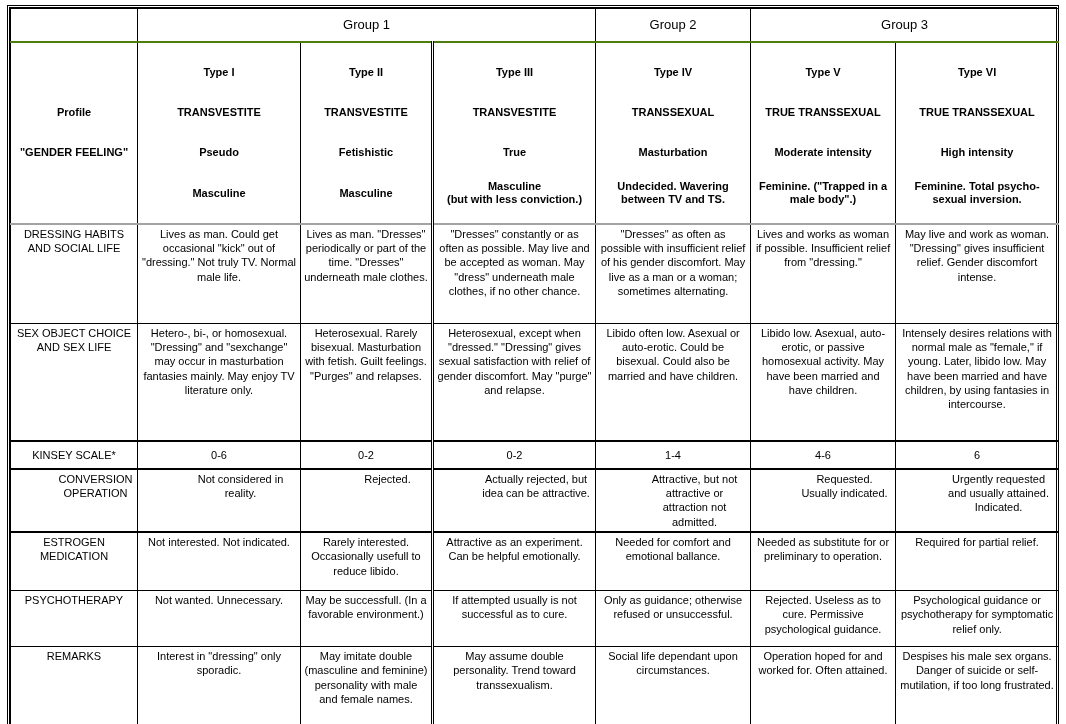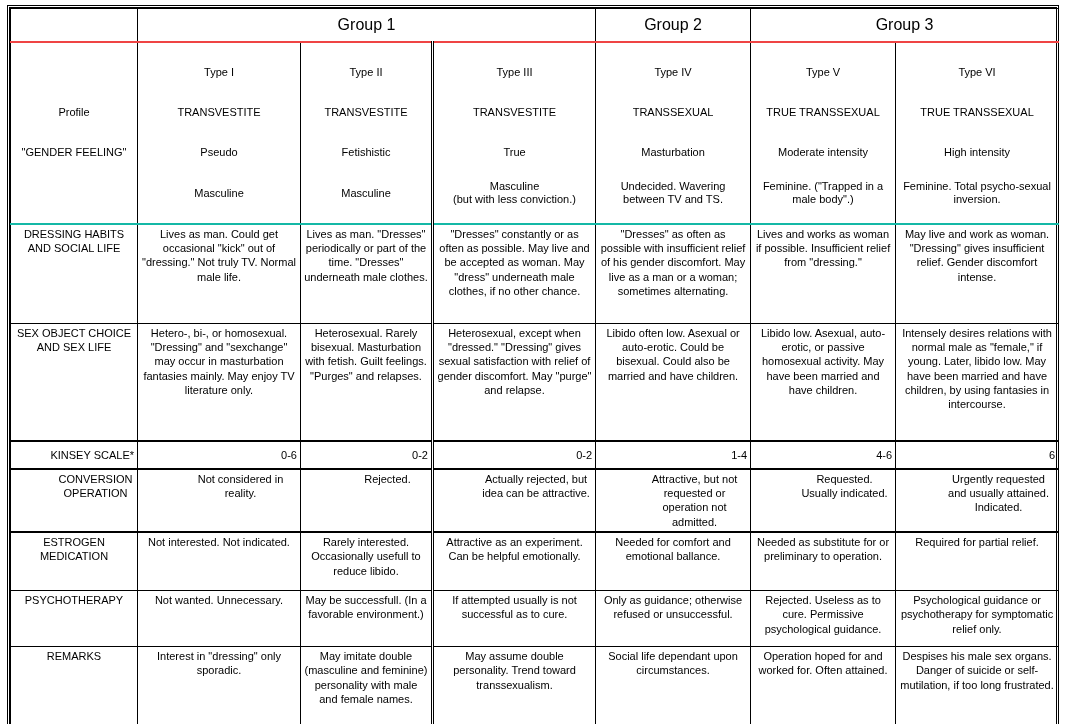--- a/index.html
+++ b/index.html
@@ -4,25 +4,25 @@
 <style>
   html,body{margin:0;padding:0;background:#ffffff;}
   body{width:1066px;height:724px;font-family:"Liberation Sans",sans-serif;color:#000;}
   .page{padding:5px 7px;}
   .frame{border:3px double #000;}
   table{border-collapse:collapse;table-layout:fixed;width:1048px;}
   td{border:1px solid #000;padding:2px 3px;text-align:center;vertical-align:top;
      font-size:11px;line-height:1.3;white-space:pre-line;word-wrap:break-word;}
   
   .r-title td{height:34px;border-bottom:2px solid #000;vertical-align:middle;}
-  .r-group td{height:28px;vertical-align:middle;border-bottom:2px solid #ef4444;font-size:16px;}
-  .r-profile td{height:112px;border-bottom:2px solid #14b8a6;}
+  .r-group td{height:28px;vertical-align:middle;border-bottom:2px solid #4d7c0f;font-size:13px;}
+  .r-profile td{height:112px;border-bottom:2px solid #a3a3a3;font-weight:bold;}
   .r-dressing td{height:94px;margin-top:24px;}
   .r-sexlife td{height:112px;}
-  .r-kinsey td{height:22px;border-top:2px solid #000;border-bottom:2px solid #000;vertical-align:middle;text-align:right;}
+  .r-kinsey td{height:22px;border-top:2px solid #000;border-bottom:2px solid #000;vertical-align:middle;}
   .r-conversion td{height:48px;border-bottom:2px solid #000;padding-left:46px;}
   .r-estrogen td{height:53px;}
   .r-psycho td{height:51px;}
   .r-remarks td{height:77px;border-bottom:2px solid #000;}
   .title-line{font-size:13px;font-weight:bold;font-style:italic;line-height:1.35;}
   
   .pline{min-height:26px;display:flex;align-items:center;justify-content:center;line-height:1.2;white-space:pre-line;}
   .lbl-profile-pad{padding-top:26px;}
   
   .t3{border-left:3px double #000;}
@@ -125,21 +125,21 @@
         <td>1-4</td>
         <td>4-6</td>
         <td>6</td>
       </tr>
 
       <tr class="r-conversion">
         <td>CONVERSION OPERATION</td>
         <td>Not considered in reality.</td>
         <td>Rejected.</td>
         <td class="t3">Actually rejected, but idea can be attractive.</td>
-        <td>Attractive, but not requested or operation not admitted.</td>
+        <td>Attractive, but not attractive or attraction not admitted.</td>
         <td>Requested. Usually indicated.</td>
         <td>Urgently requested and usually attained. Indicated.</td>
       </tr>
 
       <tr class="r-estrogen">
         <td>ESTROGEN MEDICATION</td>
         <td>Not interested. Not indicated.</td>
         <td>Rarely interested. Occasionally usefull to reduce libido.</td>
         <td class="t3">Attractive as an experiment. Can be helpful emotionally.</td>
         <td>Needed for comfort and emotional ballance.</td>

